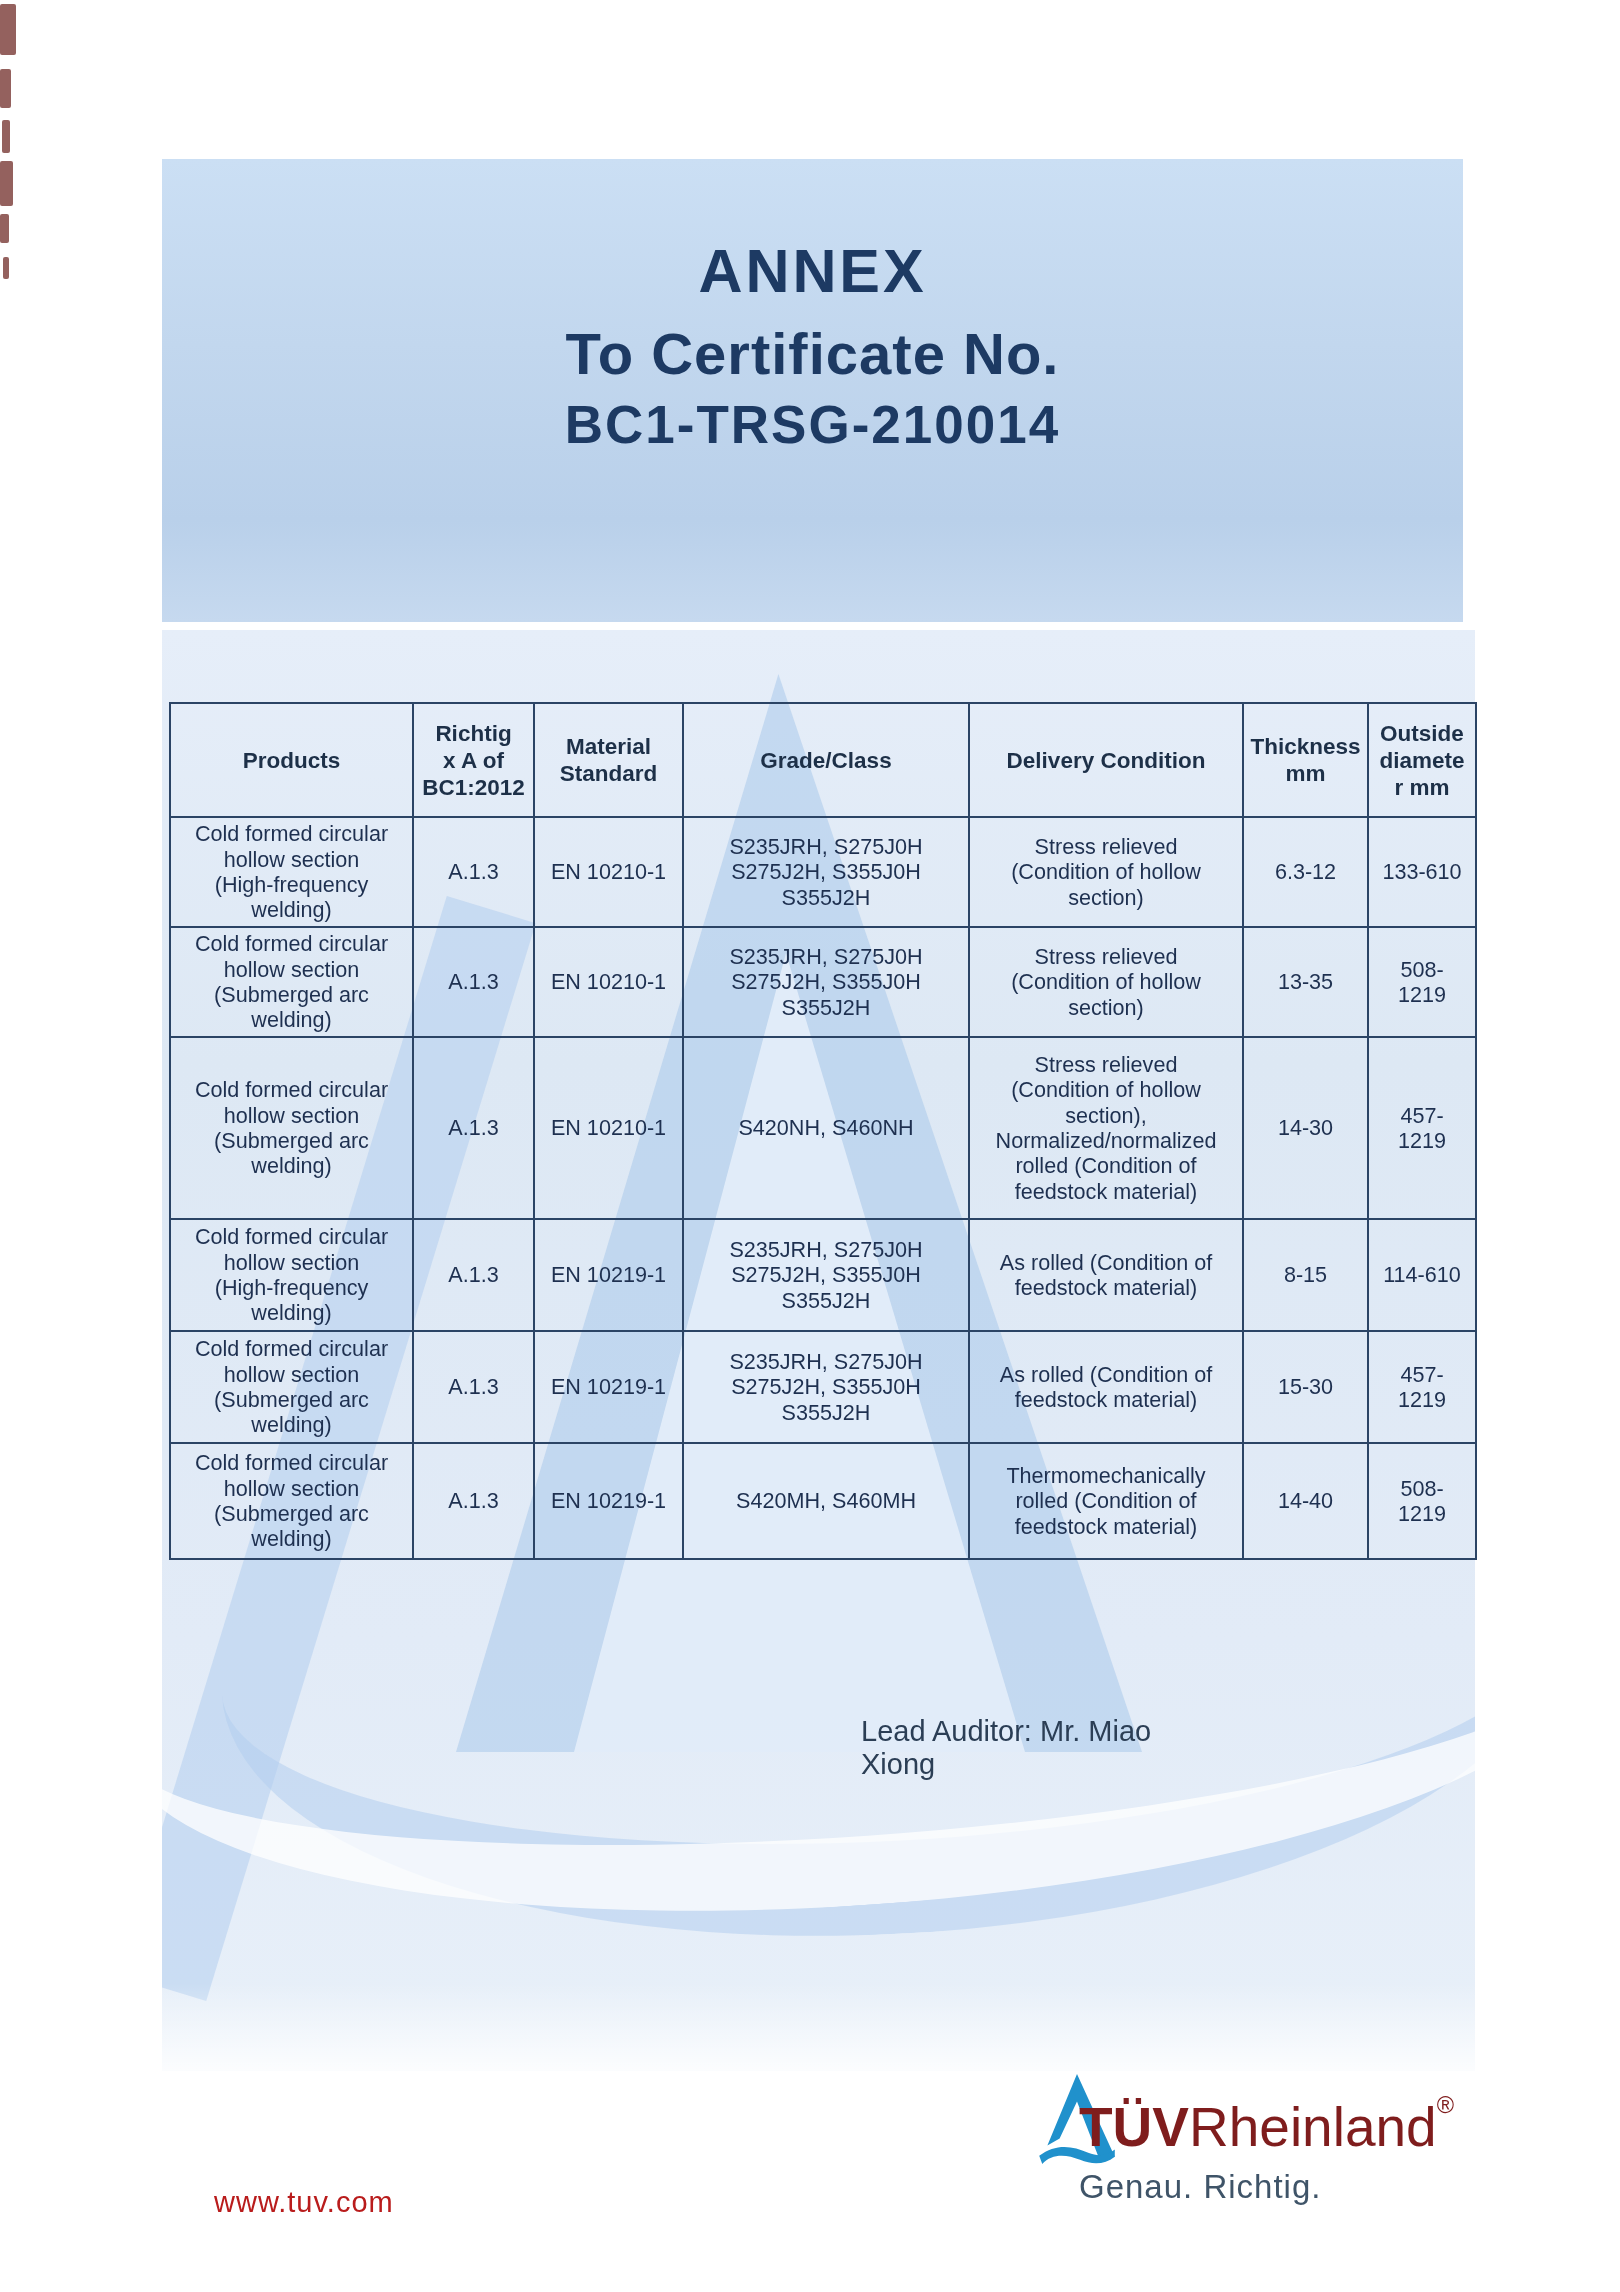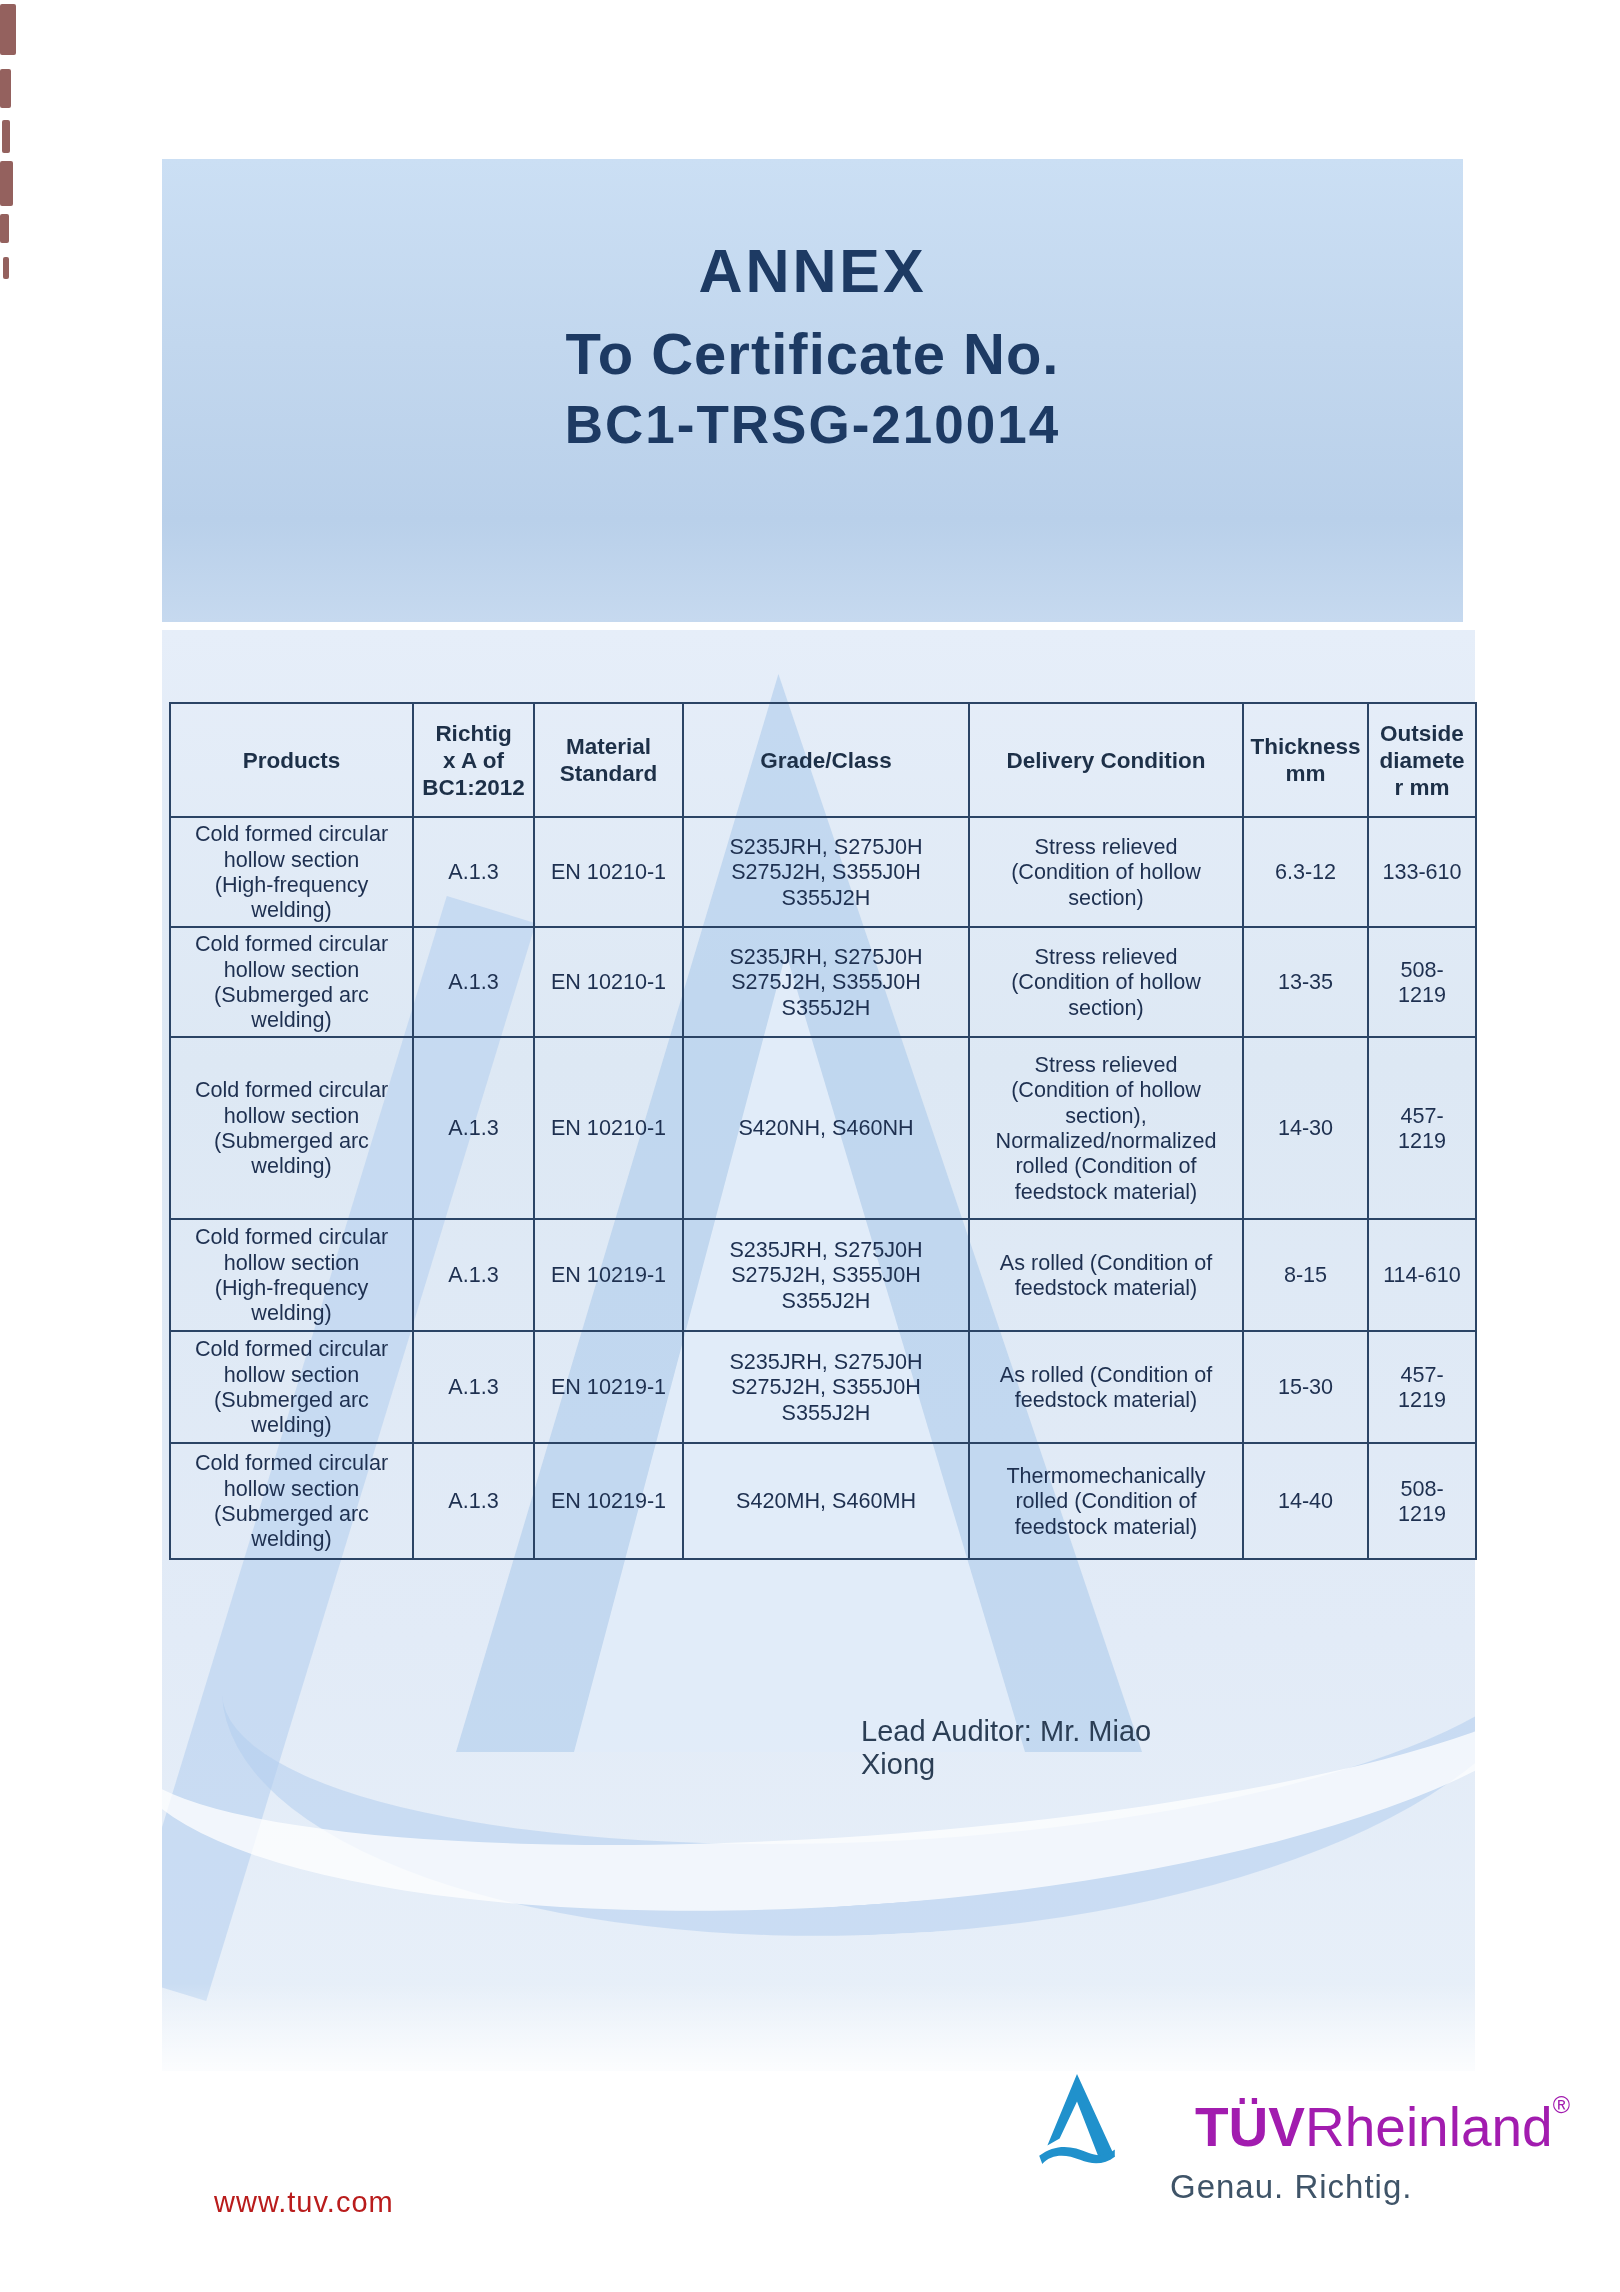--- a/index.html
+++ b/index.html
@@ -83,28 +83,28 @@
     position:absolute;left:861px;top:1715px;width:343px;
     font-size:29px;color:#2b3e55;text-align:left;letter-spacing:0px;
   }
   
   .website{
     position:absolute;left:214px;top:2141px;
     font-size:29px;color:#b91c1c;letter-spacing:1px;margin-top:45px;
   }
   .logo-icon{position:absolute;left:1035px;top:2072px;width:84px;height:96px;}
   .logo-text{
-    position:absolute;left:1195px;top:2092px;
-    font-size:55px;color:#a21caf;white-space:nowrap;
+    position:absolute;left:1079px;top:2092px;
+    font-size:55px;color:#7f1d1d;white-space:nowrap;
   }
   .logo-text .tuv{font-weight:bold;letter-spacing:0px;}
   .logo-text .rheinland{font-weight:normal;}
   .logo-text sup{font-size:23.5px;vertical-align:33px;}
   .logo-tagline{
-    position:absolute;left:1170px;top:2168px;
+    position:absolute;left:1079px;top:2168px;
     font-size:33px;color:#3f5468;letter-spacing:1px;text-align:right;
   }
 </style>
 </head>
 <body>
 
 <div class="page">
 
   <div class="scan-mark" style="left:0;top:3.9px;width:15.7px;height:51px;"></div>
   <div class="scan-mark" style="left:0;top:69px;width:10.8px;height:39px;"></div>

